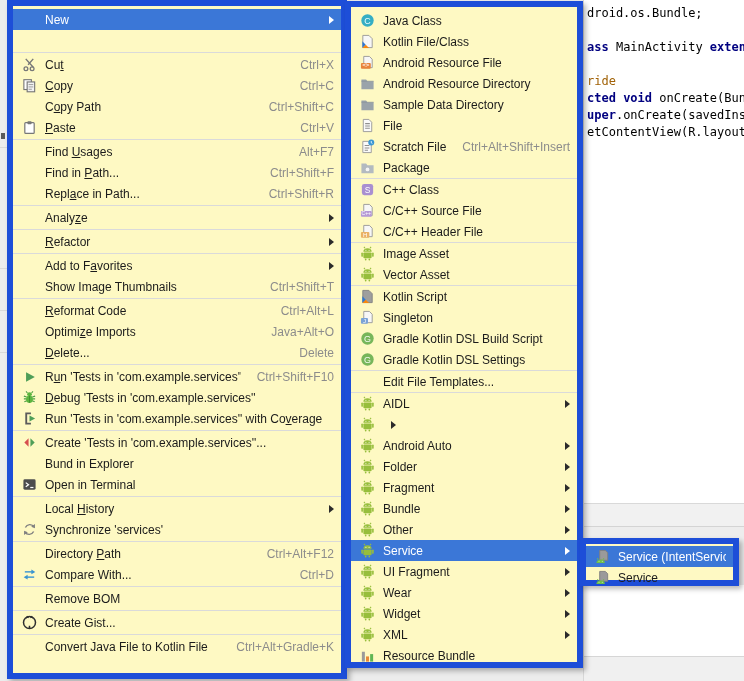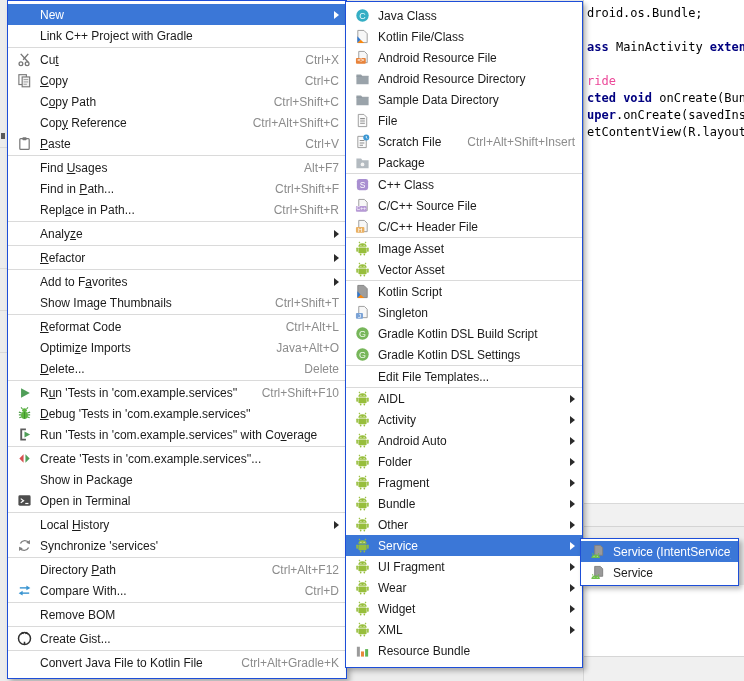--- a/index.html
+++ b/index.html
@@ -12,33 +12,33 @@
   
   .editor{
     position:absolute;left:583px;top:0;width:161px;height:503px;
     background:#ffffff;border-left:1px solid #d7d7d7;
     font-family:"DejaVu Sans Mono",monospace;font-size:12px;line-height:17px;
     padding:5px 16px 0 3px;box-sizing:border-box;overflow:hidden;white-space:pre;
   }
   .code-line{height:17px}
   .tk-plain{color:#000000}
   .tk-keyword{color:#000080;font-weight:bold}
-  .tk-annotation{color:#ec4899}
+  .tk-annotation{color:#a16207}
   .band{position:absolute;left:583px;width:161px;box-sizing:border-box}
   .band-a{top:503px;height:24px;background:#f1f1f1;border-top:1px solid #d9d9d9;border-bottom:1px solid #d4d4d4;border-left:1px solid #d7d7d7}
   .band-b{top:527px;height:12px;background:#ededed;border-left:1px solid #d7d7d7}
   .band-c{top:585px;height:71px;background:#ffffff;border-left:1px solid #d7d7d7}
   .band-d{top:656px;height:25px;background:#f0f0f0;border-top:1px solid #d6d6d6;border-left:1px solid #d7d7d7}
   
   .left-strip{position:absolute;left:0;top:0;width:7px;height:681px;background:#ececec}
   .strip-mark{position:absolute;left:1px;width:4px;background:#5a5a5a}
   .strip-line{position:absolute;left:0;width:7px;height:1px;background:#d9d9d9}
   
   .menu{
-    position:absolute;background:#ffffff;border:1px solid #1d4ed8;
+    position:absolute;background:#fef9c3;border:6px solid #1d4ed8;
     box-shadow:3px 3px 5px rgba(0,0,0,.28);
     padding:3px 0;box-sizing:border-box;
   }
   .menu-left {left:7px;  top:0;    width:340px;height:679px;z-index:2}
   .menu-mid  {left:345px;top:1px;  width:238px;height:667px;z-index:3;padding:3px 0}
   .menu-right{left:580px;top:538px;width:159px;height:48px; z-index:4;padding:2px 0}
   .mi{
     height:21px;display:flex;align-items:center;
     padding:0 7px 0 8px;white-space:nowrap;position:relative;cursor:default;
   }
@@ -74,21 +74,20 @@
 </div>
 
 <div class="menu menu-left" id="menu-left">
     <div class="mi sel">
       <span class="ic"></span>
       <span class="lbl">New</span>
       <span class="arrow"></span>
     </div>
     <div class="mi">
       <span class="ic"></span>
-      <span class="lbl">Link C++ Project with Gradle</span>
     </div>
     <div class="sep"></div>
     <div class="mi">
       <span class="ic">
         <svg width="15" height="15" viewBox="0 0 16 16">
           <path d="M4 2 L12 11 M12 2 L6.5 8.2" stroke="#777" stroke-width="1.5" fill="none"></path>
           <circle cx="4.2" cy="12.6" r="2" fill="none" stroke="#777" stroke-width="1.4"></circle>
           <circle cx="10.8" cy="12.6" r="2" fill="none" stroke="#777" stroke-width="1.4"></circle>
         </svg>
       </span>
@@ -103,25 +102,20 @@
           <path d="M7 7h5 M7 9.5h5 M7 12h3.5" stroke="#9a9a9a" stroke-width="1"></path>
         </svg>
       </span>
       <span class="lbl"><span class="mn">C</span>opy</span>
       <span class="sc">Ctrl+C</span>
     </div>
     <div class="mi">
       <span class="ic"></span>
       <span class="lbl">C<span class="mn">o</span>py Path</span>
       <span class="sc">Ctrl+Shift+C</span>
-    </div>
-    <div class="mi">
-      <span class="ic"></span>
-      <span class="lbl">Cop<span class="mn">y</span> Reference</span>
-      <span class="sc">Ctrl+Alt+Shift+C</span>
     </div>
     <div class="mi">
       <span class="ic">
         <svg width="15" height="15" viewBox="0 0 16 16">
           <rect x="3" y="2.8" width="10" height="11.5" rx="1" fill="#fff" stroke="#777" stroke-width="1.3"></rect>
           <rect x="5.8" y="1.2" width="4.4" height="3.2" rx="0.8" fill="#777"></rect>
         </svg>
       </span>
       <span class="lbl"><span class="mn">P</span>aste</span>
       <span class="sc">Ctrl+V</span>
@@ -216,21 +210,21 @@
       <span class="ic">
         <svg width="15" height="15" viewBox="0 0 16 16">
           <polygon points="7,3.5 2.5,8 7,12.5" fill="#d64f4f"></polygon>
           <polygon points="9,3.5 13.5,8 9,12.5" fill="#4f9e58"></polygon>
         </svg>
       </span>
       <span class="lbl">Create 'Tests in 'com.example.services''...</span>
     </div>
     <div class="mi">
       <span class="ic"></span>
-      <span class="lbl">Show in Package</span>
+      <span class="lbl">Bund in Explorer</span>
     </div>
     <div class="mi">
       <span class="ic">
         <svg width="15" height="15" viewBox="0 0 16 16">
           <rect x="1.5" y="2.5" width="13" height="11" rx="1.5" fill="#4d4d4d"></rect>
           <path d="M4 6 l3 2.2 -3 2.2" stroke="#fff" stroke-width="1.3" fill="none"></path>
           <path d="M8.8 11.2 h3.4" stroke="#fff" stroke-width="1.3"></path>
         </svg>
       </span>
       <span class="lbl">Open in Terminal</span>
@@ -501,21 +495,20 @@
           <path d="M3.6 6.2 Q3.6 2.3 8 2.3 Q12.4 2.3 12.4 6.2 Z" fill="#97be3c"></path>
           <circle cx="6.3" cy="4.6" r="0.55" fill="#fff"></circle>
           <circle cx="9.7" cy="4.6" r="0.55" fill="#fff"></circle>
           <rect x="3.6" y="6.8" width="8.8" height="6.2" rx="1" fill="#97be3c"></rect>
           <rect x="1.4" y="6.8" width="1.7" height="4.8" rx="0.85" fill="#97be3c"></rect>
           <rect x="12.9" y="6.8" width="1.7" height="4.8" rx="0.85" fill="#97be3c"></rect>
           <rect x="5.2" y="13.2" width="1.7" height="2.3" rx="0.85" fill="#97be3c"></rect>
           <rect x="9.1" y="13.2" width="1.7" height="2.3" rx="0.85" fill="#97be3c"></rect>
         </svg>
       </span>
-      <span class="lbl">Activity</span>
       <span class="arrow"></span>
     </div>
     <div class="mi">
       <span class="ic">
         <svg width="15" height="15" viewBox="0 0 16 16">
           <path d="M5.3 2.4 L4.2 0.9 M10.7 2.4 L11.8 0.9" stroke="#97be3c" stroke-width="1.1"></path>
           <path d="M3.6 6.2 Q3.6 2.3 8 2.3 Q12.4 2.3 12.4 6.2 Z" fill="#97be3c"></path>
           <circle cx="6.3" cy="4.6" r="0.55" fill="#fff"></circle>
           <circle cx="9.7" cy="4.6" r="0.55" fill="#fff"></circle>
           <rect x="3.6" y="6.8" width="8.8" height="6.2" rx="1" fill="#97be3c"></rect>

